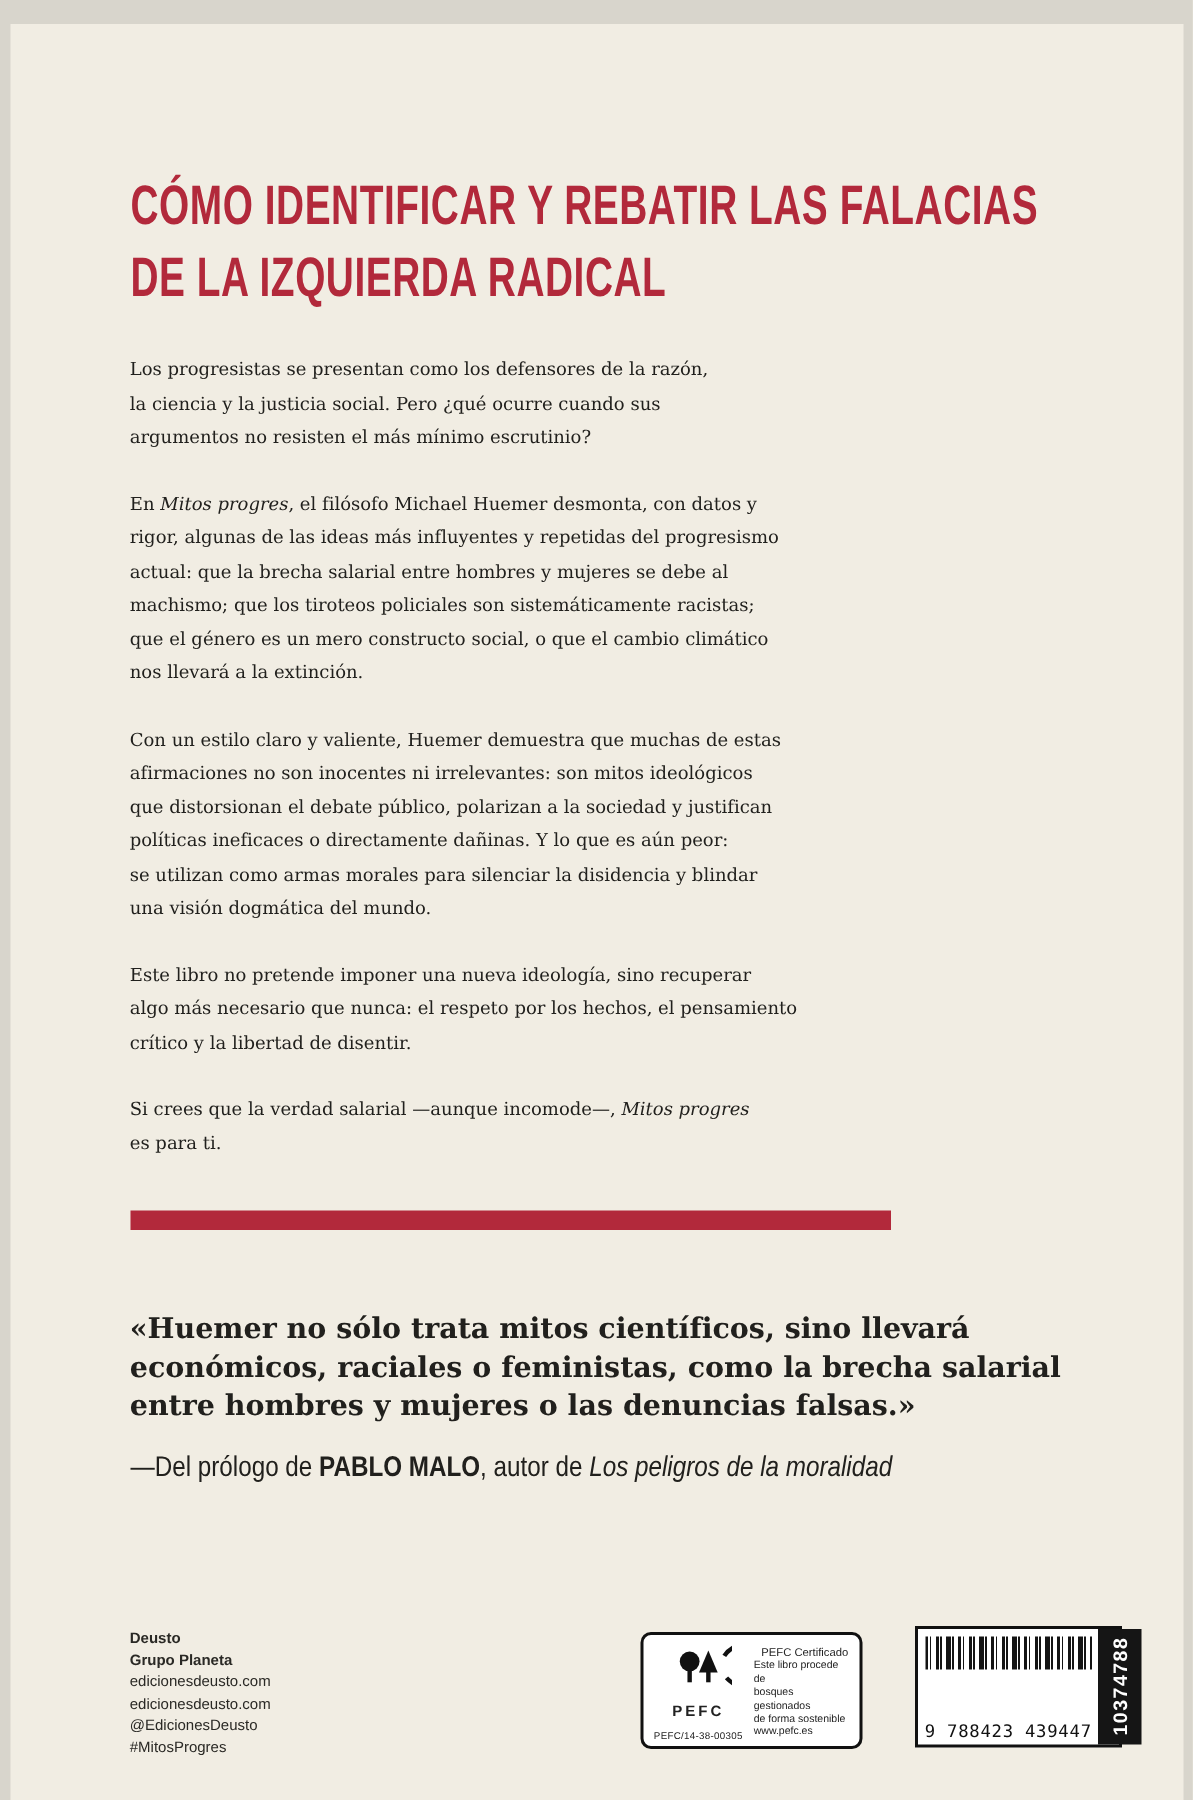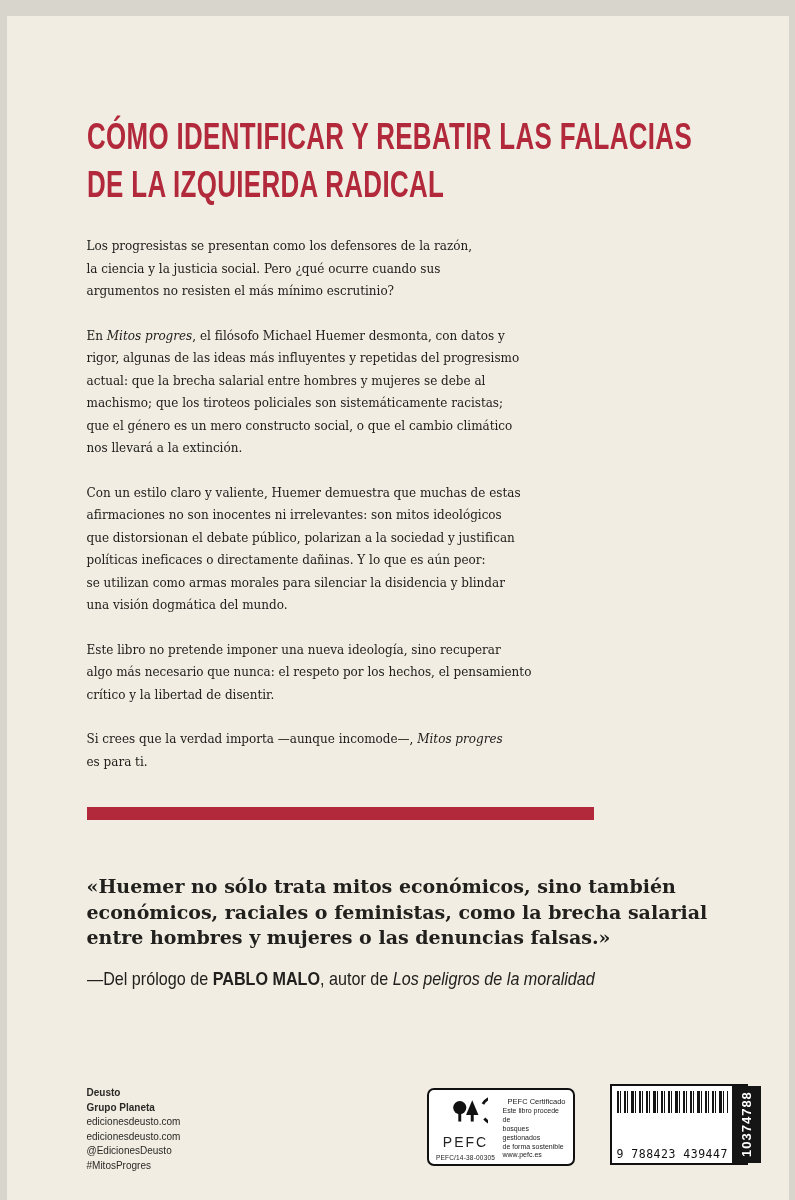--- a/index.html
+++ b/index.html
@@ -81,21 +81,21 @@
     border:2px solid #111;
     border-radius:7px;
     padding:5px 7px 4px 7px;
     display:grid;
     grid-template-columns:60px 1fr;
     column-gap:7px;
     font-family:"Liberation Sans", sans-serif;
     color:#222;
   }
   .pefc-left{display:flex;flex-direction:column;align-items:center;justify-content:space-between;}
-  .pefc-word{font-weight:400;font-size:14px;letter-spacing:2px;line-height:14px;}
+  .pefc-word{font-weight:700;font-size:10px;letter-spacing:2px;line-height:14px;}
   .pefc-cert{font-size:6.5px;letter-spacing:.2px;white-space:nowrap;}
   .pefc-right{display:flex;flex-direction:column;justify-content:space-between;padding:2px 0 3px 0;}
   .pefc-cert-label{font-size:7.5px;text-align:right;}
   .pefc-desc{font-size:7px;line-height:9px;white-space:pre-line;}
   .pefc-site{font-size:7px;}
   .barcode-box{
     position:absolute;left:603px;top:1068px;
     width:138px;height:81px;
     background:#fff;
     border:2px solid #111;
@@ -149,27 +149,27 @@
 nos llevará a la extinción.</span></p>
     <p>Con un estilo claro y valiente, Huemer demuestra que muchas de estas
 afirmaciones no son inocentes ni irrelevantes: son mitos ideológicos
 que distorsionan el debate público, polarizan a la sociedad y justifican
 políticas ineficaces o directamente dañinas. Y lo que es aún peor:
 se utilizan como armas morales para silenciar la disidencia y blindar
 una visión dogmática del mundo.</p>
     <p>Este libro no pretende imponer una nueva ideología, sino recuperar
 algo más necesario que nunca: el respeto por los hechos, el pensamiento
 crítico y la libertad de disentir.</p>
-    <p><span>Si crees que la verdad importa —aunque incomode—, </span><span class="italic">Mitos progres</span><span>
+    <p><span>Si crees que la verdad salarial —aunque incomode—, </span><span class="italic">Mitos progres</span><span>
 es para ti.</span></p>
   </section>
 
   <div class="divider"></div>
 
-  <blockquote class="quote">«Huemer no sólo trata mitos económicos, sino también
+  <blockquote class="quote">«Huemer no sólo trata mitos científicos, sino llevará
 económicos, raciales o feministas, como la brecha salarial
 entre hombres y mujeres o las denuncias falsas.»</blockquote>
 
   <div class="attribution-wrap"><span class="attribution"><span>—Del prólogo de </span><span class="bold">PABLO MALO</span><span>, autor de </span><span class="italic">Los peligros de la moralidad</span></span></div>
 
   <div class="publisher">
     <div class="bold">Deusto</div>
     <div class="bold">Grupo Planeta</div>
     <div>edicionesdeusto.com</div>
     <div>edicionesdeusto.com</div>

